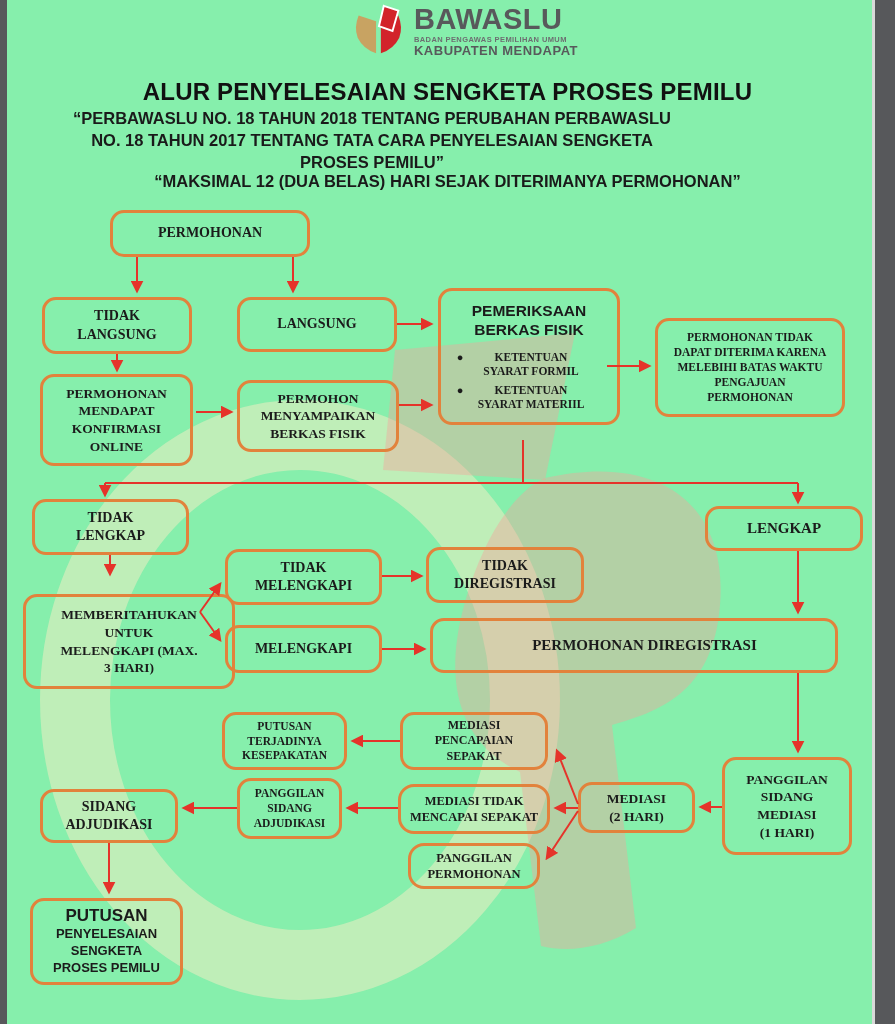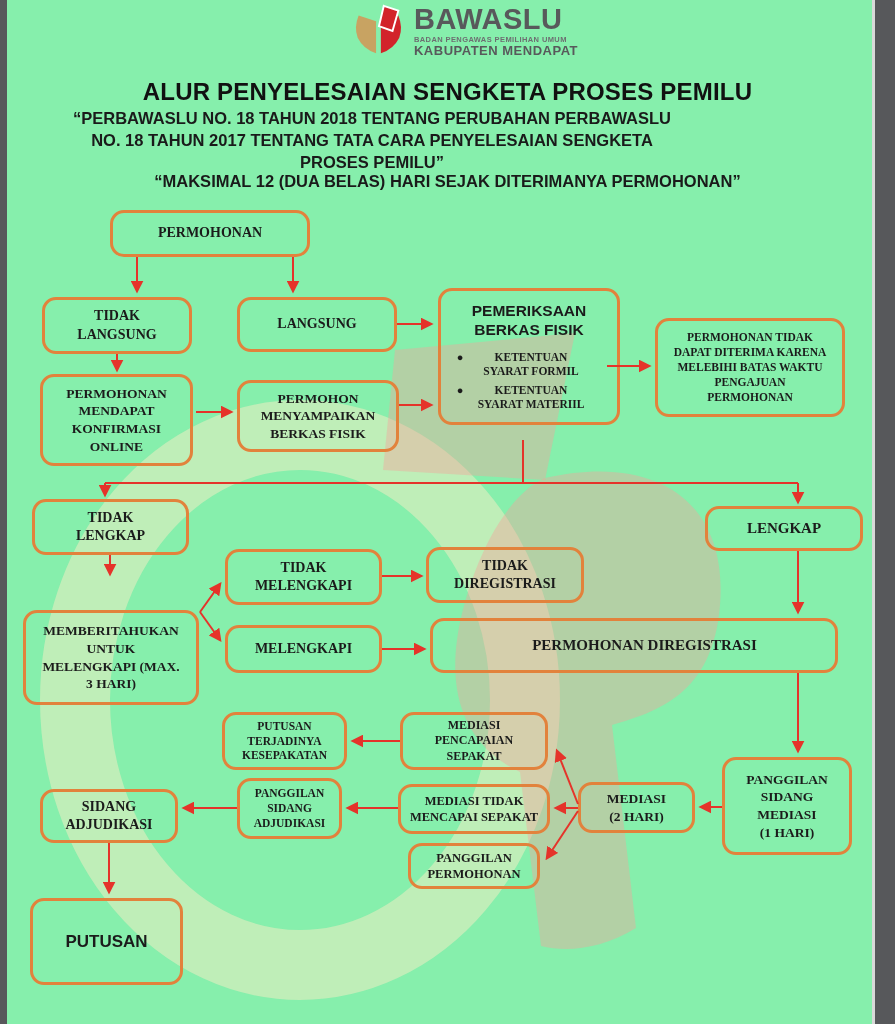--- a/index.html
+++ b/index.html
@@ -27,21 +27,21 @@
 
   
   #watermark{position:absolute;left:0;top:0;pointer-events:none;}
 
   
   .node{position:absolute;border:3px solid #e2823c;border-radius:14px;background:transparent;
         display:flex;align-items:center;justify-content:center;text-align:center;
         color:#1b1b1b;font-weight:bold;box-sizing:border-box;}
   .node span{white-space:pre-line;line-height:1.3;display:block;width:100%;font-family:Liberation Serif, serif;}
   .fs14{font-size:14px;} .fs15{font-size:15px;} .fs135{font-size:13.5px;}
-  .fs125{font-size:12.5px;} .fs12{font-size:12px;} .fs115{font-size:11.5px;}
+  .fs125{font-size:12.5px;border-radius:16px;} .fs12{font-size:12px;} .fs115{font-size:11.5px;}
 
   
   #node-pemeriksaan{flex-direction:column;justify-content:flex-start;padding:10px 6px 6px 6px;}
   #node-pemeriksaan .ttl{font-size:15.5px;white-space:pre-line;line-height:1.25;}
   #node-pemeriksaan ul{list-style:none;margin:10px 0 0 0;padding:0 4px;width:100%;box-sizing:border-box;}
   #node-pemeriksaan li{display:flex;font-size:11.5px;margin-bottom:4px;align-items:flex-start;}
   #node-pemeriksaan li .dot{width:18px;text-align:center;font-size:11px;}
   #node-pemeriksaan li .btxt{flex:1;white-space:pre-line;line-height:1.25;text-align:center;padding-right:14px;}
 
   
@@ -132,21 +132,21 @@
 BERKAS FISIK</span>
     </div>
 
   <div class="node fs14" style="left:32px;top:499px;width:157px;height:56px;">
       <span>TIDAK
 LENGKAP</span>
     </div>
   <div class="node fs15" style="left:705px;top:506px;width:158px;height:45px;">
       <span>LENGKAP</span>
     </div>
-  <div class="node fs135" style="left:23px;top:610px;width:176px;height:95px;">
+  <div class="node fs135" style="left:23px;top:594px;width:212px;height:95px;">
       <span>MEMBERITAHUKAN
 UNTUK
 MELENGKAPI (MAX.
 3 HARI)</span>
     </div>
   <div class="node fs14" style="left:225px;top:549px;width:157px;height:56px;">
       <span>TIDAK
 MELENGKAPI</span>
     </div>
   <div class="node fs14" style="left:225px;top:625px;width:157px;height:48px;">
@@ -193,20 +193,23 @@
 MEDIASI
 (1 HARI)</span>
     </div>
   <div class="node fs14" style="left:40px;top:789px;width:138px;height:54px;">
       <span>SIDANG
 ADJUDIKASI</span>
     </div>
 
   <div class="node" id="node-putusan-final" style="left:30px;top:898px;width:153px;height:87px;">
     <div class="big">PUTUSAN</div>
+    <div class="rest">PENYELESAIAN
+SENGKETA
+PROSES PEMILU</div>
   </div>
 
   <svg id="arrows" width="895" height="1024" viewBox="0 0 895 1024">
     <defs>
       <marker id="arr" viewBox="0 0 10 10" refX="8" refY="5" markerWidth="6.5" markerHeight="6.5" orient="auto-start-reverse">
         <path d="M0,0 L10,5 L0,10 z" fill="#e5332a"></path>
       </marker>
     </defs>
     <g stroke="#e5332a" stroke-width="2" fill="none">
       <path d="M137,257 L137,291" marker-end="url(#arr)"></path>

